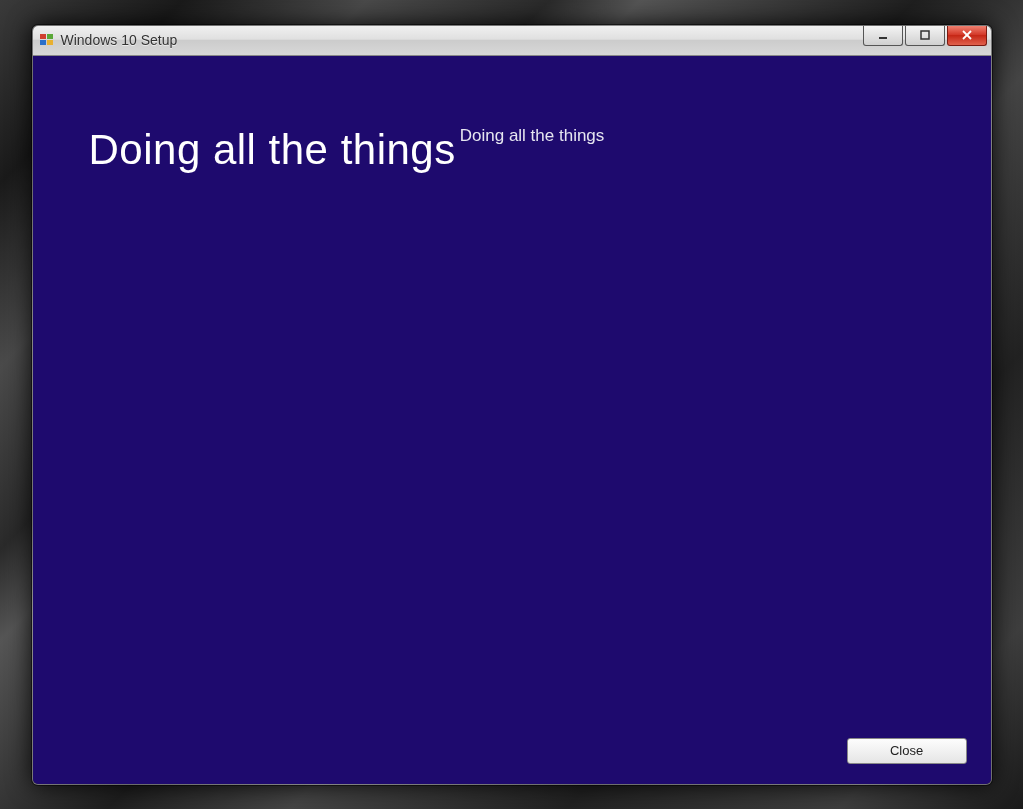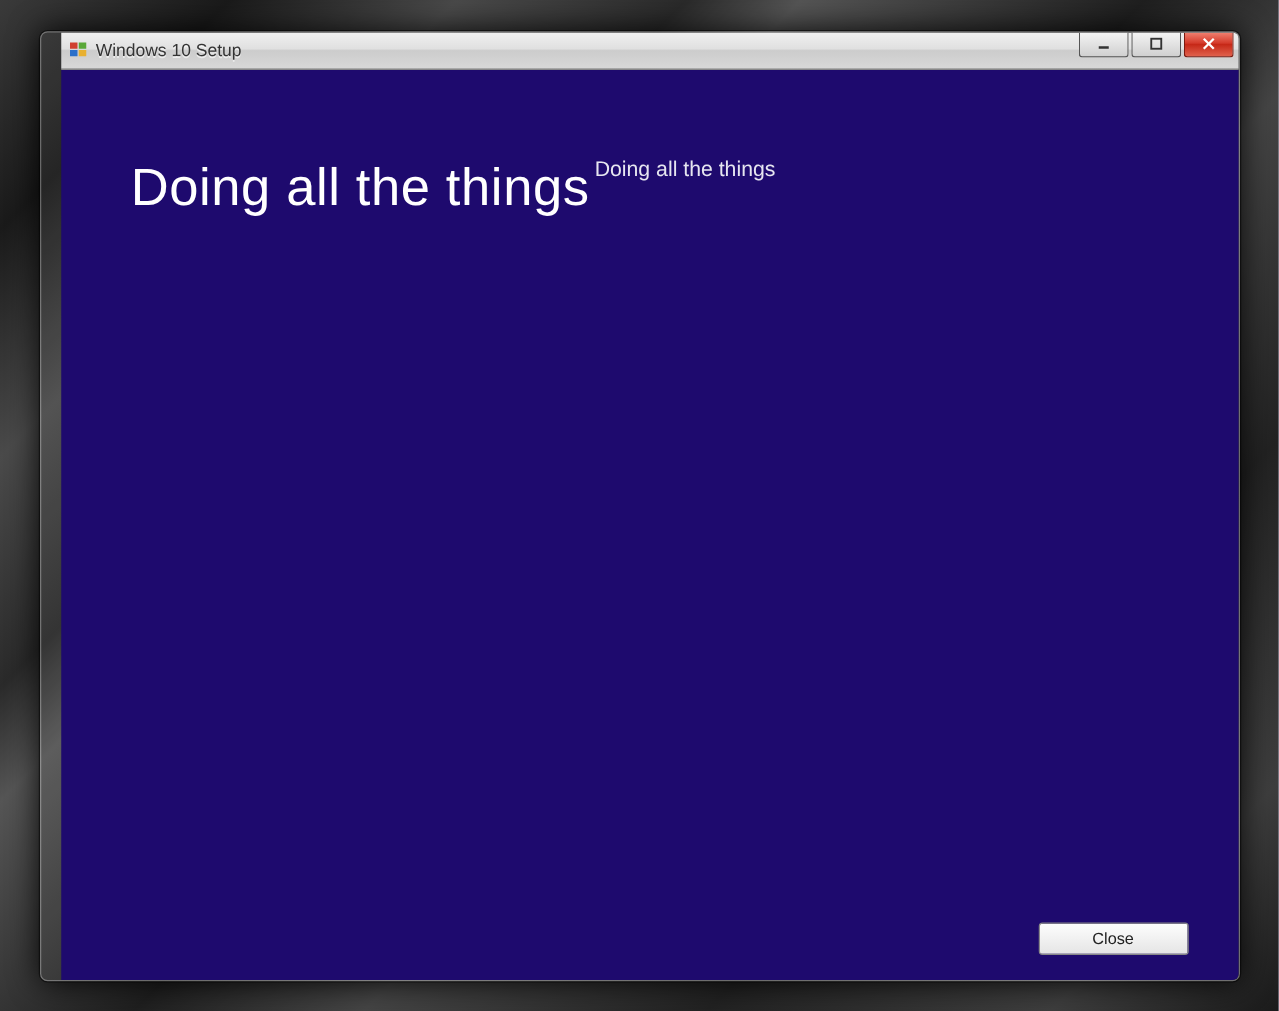--- a/index.html
+++ b/index.html
@@ -36,21 +36,20 @@
       width: 960px;
       height: 760px;
       background: rgba(255,255,255,0.05);
       border: 1px solid rgba(255,255,255,0.3);
       border-radius: 6px;
       box-shadow: 0 0 25px rgba(0,0,0,0.9), 0 0 0 1px rgba(0,0,0,0.5);
       display: flex;
       flex-direction: column;
       overflow: hidden;
       position: relative;
-      padding-left: 16px;
     }
     .titlebar {
       height: 30px;
       background: linear-gradient(to bottom, #f0f0f0 0%, #e0e0e0 45%, #cccccc 50%, #d8d8d8 100%);
       border-bottom: 1px solid #888;
       display: flex;
       align-items: center;
       position: relative;
       padding-left: 6px;
     }
@@ -111,21 +110,21 @@
     .subtext {
       font-size: 17px;
       font-weight: 300;
       color: #e6e6f0;
       font-family: "Segoe UI Light", "Segoe UI", sans-serif;
       padding-left: 4px;
     }
     .footer {
       position: absolute;
       bottom: 20px;
-      right: 40px;
+      right: 24px;
     }
     .close-btn {
       width: 120px;
       height: 26px;
       background: linear-gradient(to bottom, #fdfdfd, #e5e5e5);
       border: 1px solid #888;
       border-radius: 3px;
       font-size: 13px;
       color: #222;
       cursor: default;

